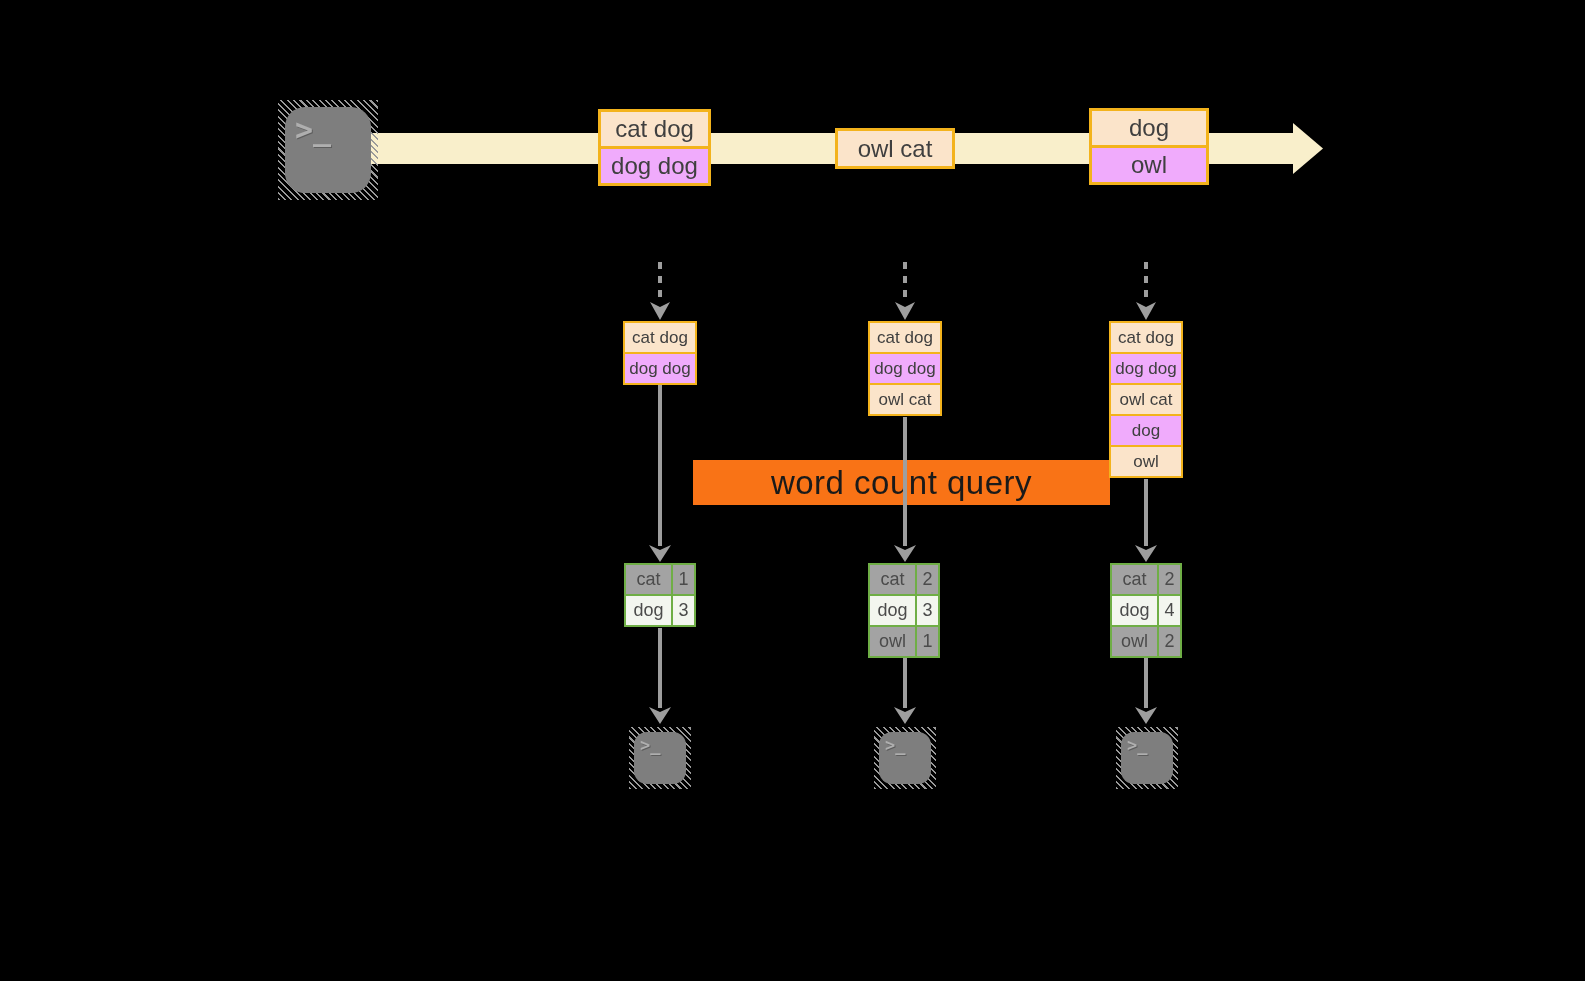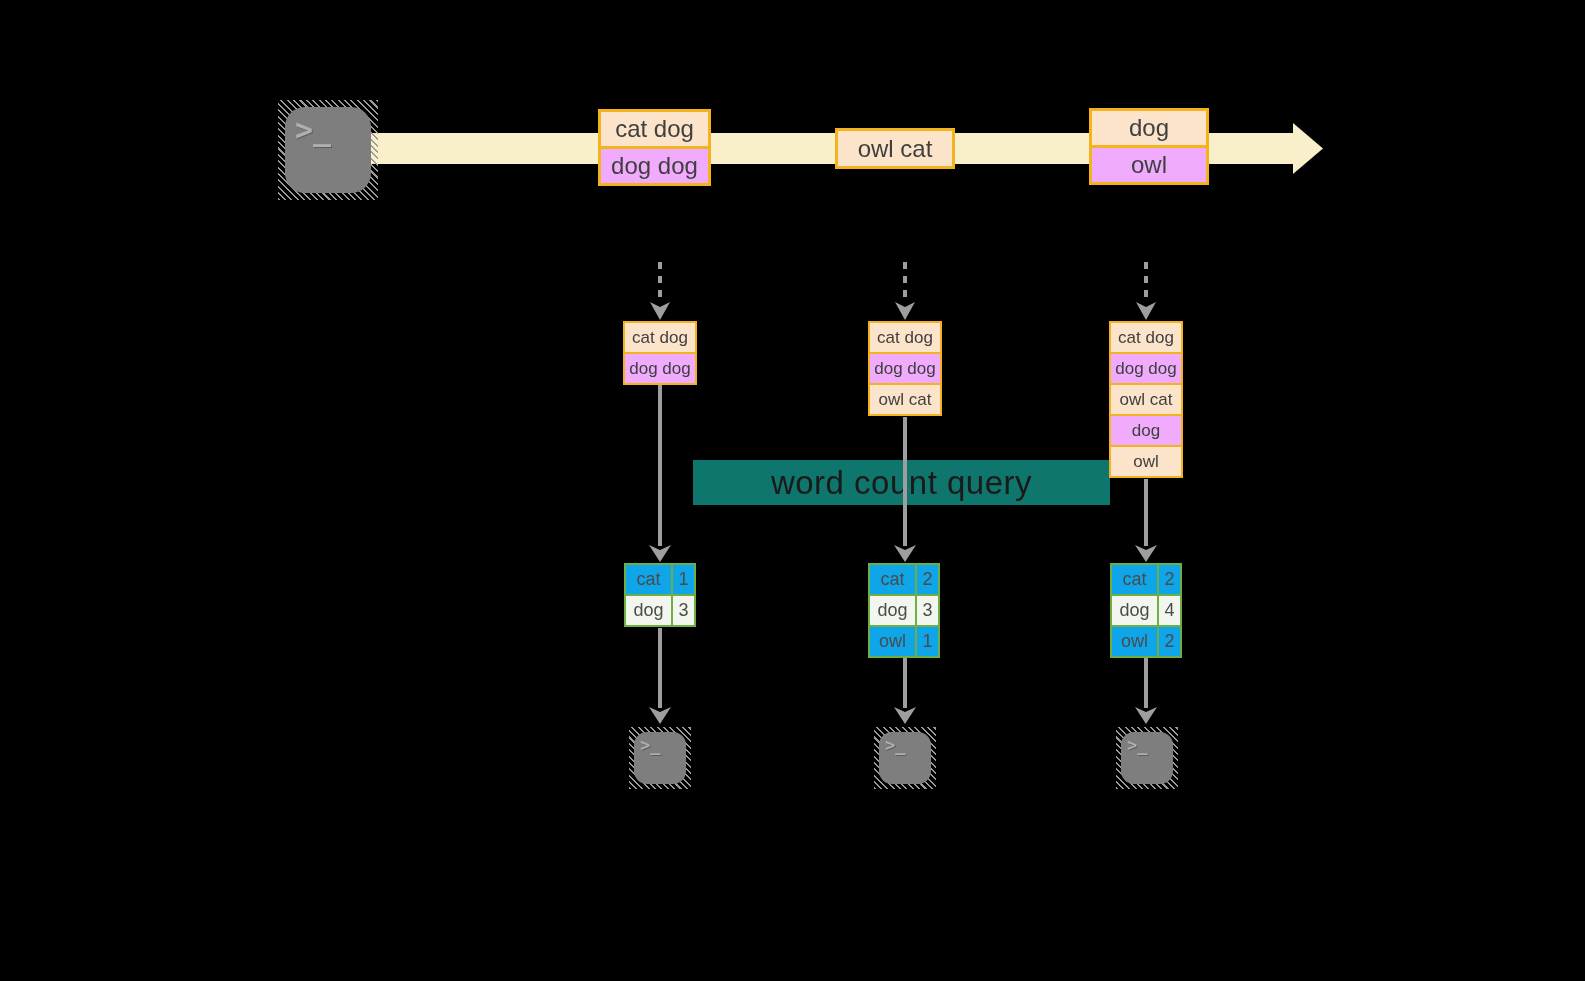--- a/index.html
+++ b/index.html
@@ -3,21 +3,21 @@
 <meta charset="utf-8">
 <style>
   html,body{margin:0;padding:0;background:#000;}
   .canvas{
     position:relative;width:1585px;height:981px;background:#000000;
     font-family:"Liberation Sans",sans-serif;overflow:hidden;
   }
   .abs{position:absolute;}
   
   .banner{
-    left:693px;top:460px;width:417px;height:45px;background:#0f766e;
+    left:693px;top:460px;width:417px;height:45px;background:#f97316;
     display:flex;align-items:center;justify-content:center;z-index:1;
   }
   .banner span{font-size:33px;font-weight:300;color:#1a1a1a;letter-spacing:.5px;}
   
   svg.arrows{position:absolute;left:0;top:0;z-index:2;}
   
   .term{
     z-index:3;
     background:repeating-linear-gradient(45deg,#9a9a9a 0px,#9a9a9a 1.5px,rgba(0,0,0,0) 1.5px,rgba(0,0,0,0) 4.5px);
   }
@@ -36,21 +36,21 @@
   .event-box{display:grid;background:#F3B31C;padding:3px;grid-gap:3px;gap:3px;z-index:3;}
   .event-row{display:flex;align-items:center;justify-content:center;font-size:24px;color:#3F3F3F;}
   .fa{background:#FBE4CA;}
   .fb{background:#f0abfc;}
   
   .stack{display:grid;grid-auto-rows:29px;background:#F3B31C;padding:2px;grid-gap:2px;gap:2px;z-index:3;width:70px;}
   .stack-row{display:flex;align-items:center;justify-content:center;font-size:17px;color:#3F3F3F;}
   
   .wtable{display:grid;grid-template-columns:1fr 21px;grid-auto-rows:29px;background:#6FAE46;padding:2px;grid-gap:2px;gap:2px;z-index:3;width:68px;}
   .cell{display:flex;align-items:center;justify-content:center;font-size:18px;color:#4b4b4b;}
-  .ga{background:#0ea5e9;}
+  .ga{background:#a3a3a3;}
   .gb{background:#F3F6EF;}
 </style>
 </head>
 <body>
 
 <div class="canvas">
 
   <div class="abs banner">
     <span>word count query</span>
   </div>

